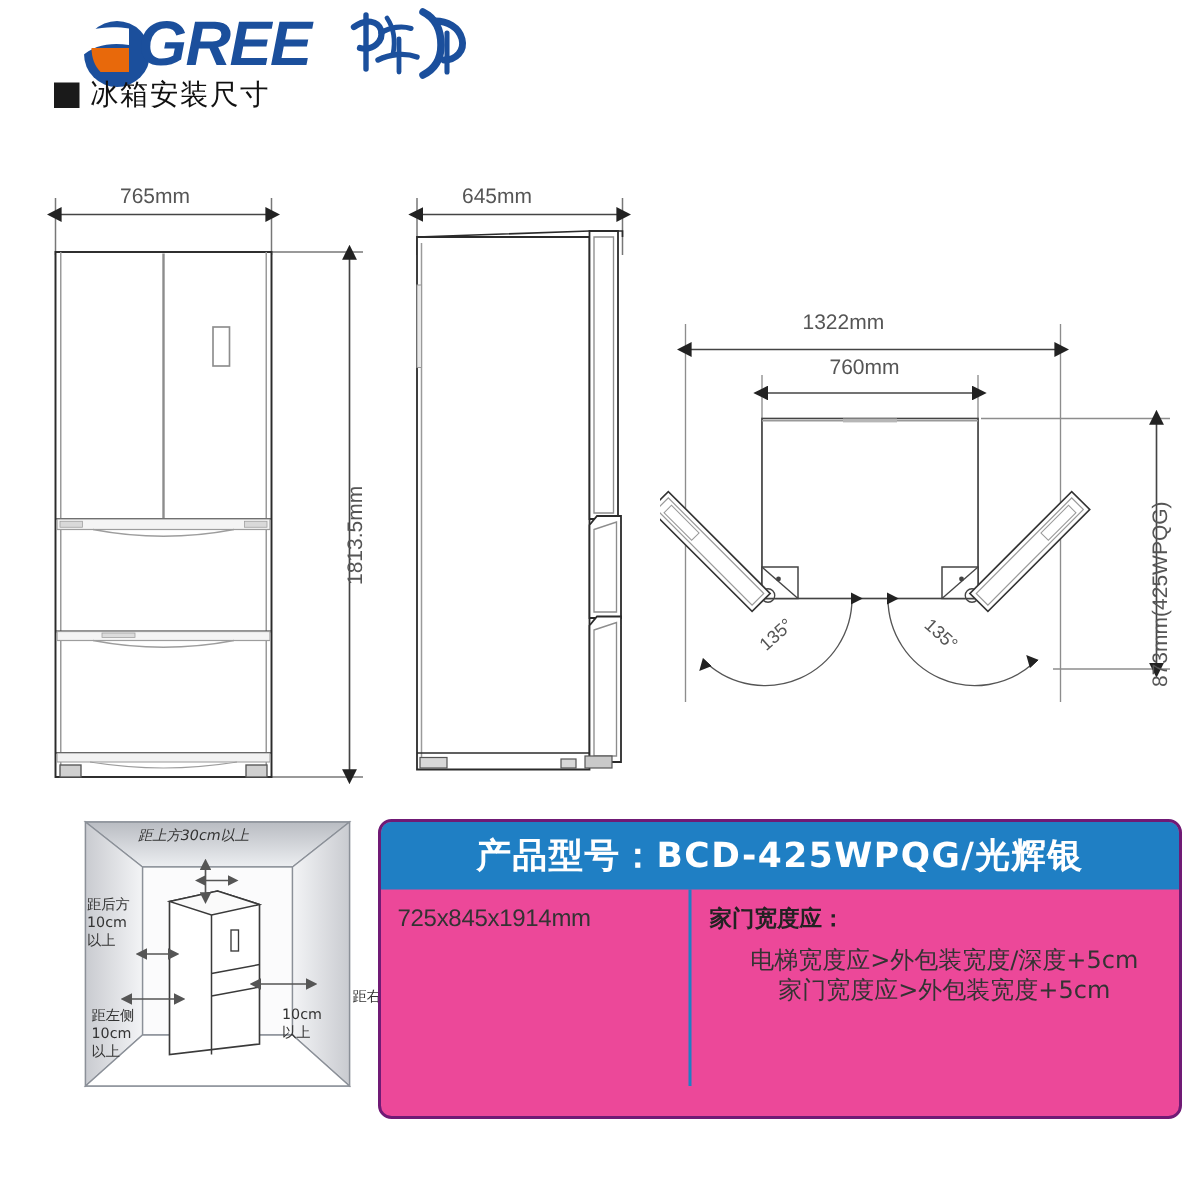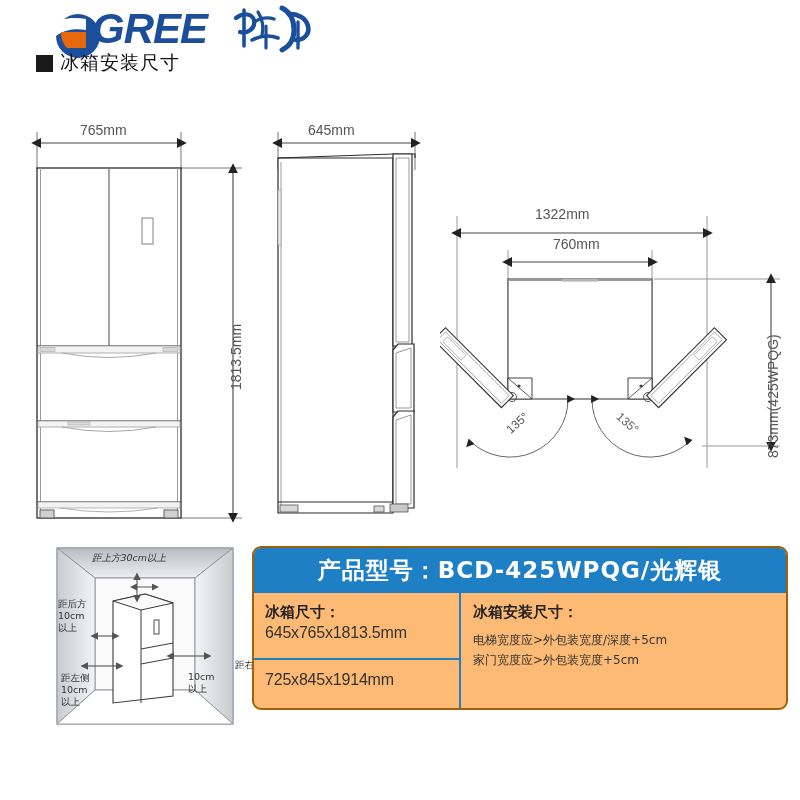--- a/index.html
+++ b/index.html
@@ -44,24 +44,24 @@
     transform:rotate(-90deg);
   }
   .deg{
     font-size:12px;color:#555;
     font-family:"Liberation Sans",sans-serif;
     white-space:nowrap;
   }
 
   
   #info-card{
-    left:252px;top:546px;width:536px;height:164px;
-    border:2px solid #a16207;
+    left:252px;top:546px;width:536px;height:200px;
+    border:2px solid #701a75;
     border-radius:9px;
-    background:#fdba74;
+    background:#ec4899;
     box-sizing:border-box;
     overflow:hidden;
   }
   #info-title{
     height:45px;background:#1f7fc4;
     display:flex;align-items:center;justify-content:center;
     color:#fff;font-size:23px;font-weight:bold;
     font-family:"DejaVu Sans","Liberation Sans",sans-serif;
     letter-spacing:1px;
   }
@@ -85,23 +85,24 @@
     font-family:"Liberation Sans",sans-serif;
     line-height:21px;letter-spacing:-0.2px;
   }
   #info-right{flex:1;padding:10px 0 0 12px;box-sizing:border-box;}
   #move-title{
     font-size:15px;font-weight:bold;color:#222;
     font-family:"DejaVu Sans","Liberation Sans",sans-serif;
     margin-bottom:8px;
   }
   .move-line{
-    font-size:12px;color:#333;line-height:20px;
+    font-size:16px;color:#333;line-height:20px;
     font-family:"DejaVu Sans","Liberation Sans",sans-serif;
     white-space:nowrap;
+    text-align:center;
   }
 
   
   #room-diagram{left:55px;top:546px;width:180px;height:180px;}
   .room-txt{
     font-size:9.5px;color:#333;line-height:11.5px;
     font-family:"DejaVu Sans","Liberation Sans",sans-serif;
     white-space:nowrap;
   }
 </style>
@@ -372,29 +373,25 @@
 </div>
 
 <div class="abs" id="info-card">
 
   <div id="info-title">产品型号：BCD-425WPQG/光辉银</div>
 
   <div id="info-body">
 
     <div id="info-left">
 
-      <div class="size-block">
-        <div class="size-label">冰箱尺寸：</div>
-        <div class="size-value">645x765x1813.5mm</div>
-      </div>
 
       <div class="size-block">
         <div class="size-value">725x845x1914mm</div>
       </div>
     </div>
 
     <div id="info-right">
-      <div id="move-title">冰箱安装尺寸：</div>
+      <div id="move-title">家门宽度应：</div>
       <div class="move-line">电梯宽度应&gt;外包装宽度/深度+5cm</div>
       <div class="move-line">家门宽度应&gt;外包装宽度+5cm</div>
     </div>
   </div>
 </div>
 
 </body></html>

